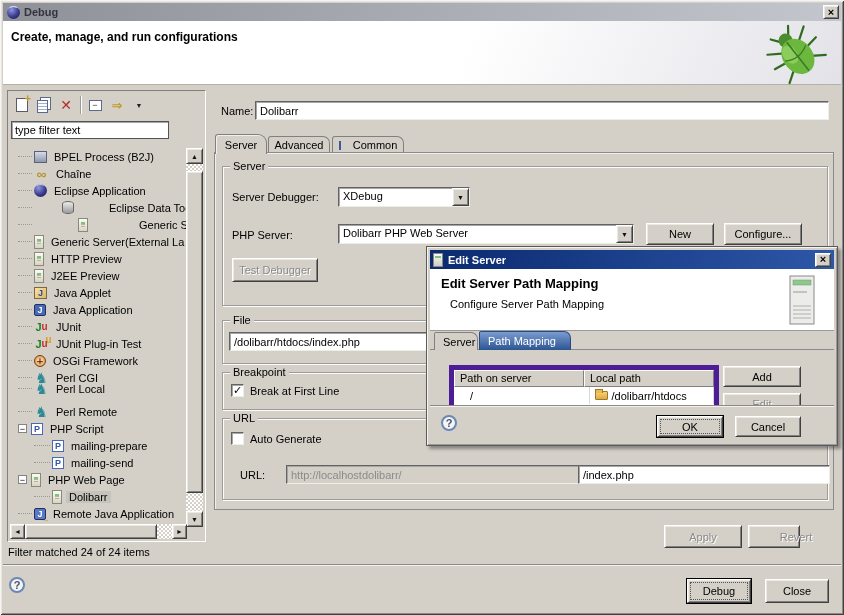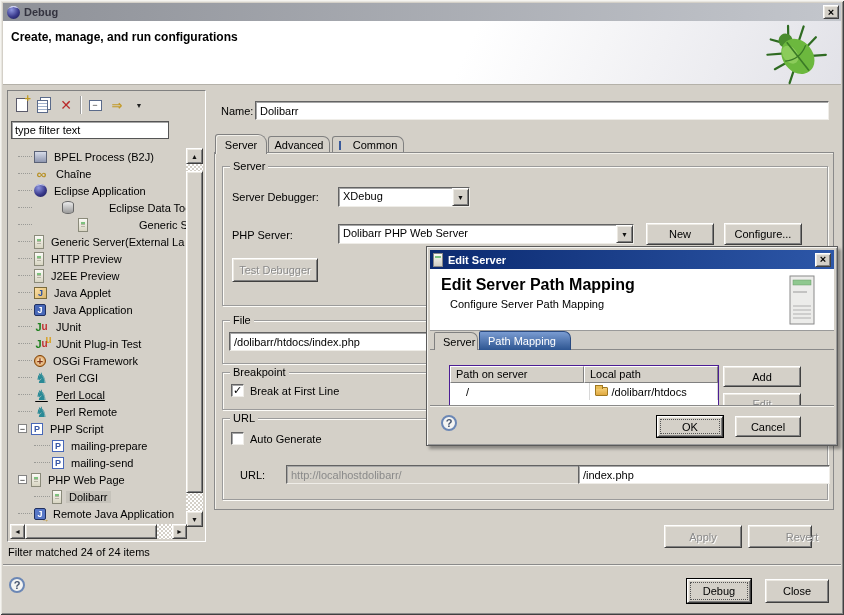--- a/index.html
+++ b/index.html
@@ -125,27 +125,27 @@
   .dlg{position:absolute;left:426px;top:246px;width:412px;height:200px;background:#d4d0c8;z-index:10;
       border:1px solid #5a5a5a;box-shadow:inset 1px 1px 0 #f5f4f0,inset -1px -1px 0 #9a9a9a,3px 3px 3px rgba(0,0,0,.35);}
   .dtitle{position:absolute;left:3px;top:3px;right:3px;height:19px;display:flex;align-items:center;padding:0 3px;
       background:linear-gradient(to right,#0b2a70,#2d57a8);color:#fff;font-weight:bold;}
   .dtower{width:10px;height:14px;border:1px solid #888;background:linear-gradient(#fbfbf6,#cfcdc2);margin-right:5px;position:relative;}
   .dtower::before{content:"";position:absolute;left:1px;right:1px;top:2px;height:2px;background:#7ec27e;}
   .dclose{margin-left:auto;width:16px;height:14px;background:#d4d0c8;color:#000;border:1px solid;
       border-color:#fff #404040 #404040 #fff;box-shadow:inset 1px 1px 0 #ece9e2,inset -1px -1px 0 #808080;
       display:flex;align-items:center;justify-content:center;font-weight:bold;font-size:11px;line-height:1;}
   .dheader{position:absolute;left:3px;top:22px;right:3px;height:62px;background:#fff;border-bottom:1px solid #9a9a9a;}
-  .dheading{position:absolute;left:11px;top:7px;font-size:16px;font-weight:bold;}
+  .dheading{position:absolute;left:11px;top:7px;font-size:13px;font-weight:bold;}
   .dsub{position:absolute;left:20px;top:29px;}
   .dtab{position:absolute;height:18px;top:85px;background:#d4d0c8;border:1px solid #808080;border-bottom:none;
       border-radius:2px 7px 0 0;display:flex;align-items:center;padding:0 8px;z-index:2;}
   .dtab.sel{background:linear-gradient(#7a9cd2,#2d5591);color:#fff;border-color:#2a4a80;top:84px;height:19px;}
   .dtabline{position:absolute;left:3px;right:3px;top:102px;border-top:1px solid #8a8a8a;}
-  .ptable{position:absolute;left:22px;top:118px;width:270px;background:#fff;border:1px solid #4c1d95;}
+  .ptable{position:absolute;left:22px;top:118px;width:270px;background:#fff;border:5px solid #4c1d95;}
   .phead{display:flex;height:17px;}
   .phc{flex:1;background:#d4d0c8;border:1px solid;border-color:#fff #808080 #808080 #fff;padding:1px 5px;white-space:nowrap;overflow:hidden;}
   .prow{display:flex;height:17px;background:#fff;}
   .pc{flex:1;padding:1px 5px;display:flex;align-items:center;gap:4px;border-right:1px solid #d8d8d8;white-space:nowrap;overflow:hidden;}
   .pc.first{padding-left:16px;}
   .folder{width:13px;height:9px;background:linear-gradient(#f6d079,#e0a940);border:1px solid #a07820;border-radius:1px;position:relative;flex:none;}
   .folder::before{content:"";position:absolute;left:-1px;top:-3px;width:6px;height:3px;background:#e8bc55;border:1px solid #a07820;border-bottom:none;}
   .dstrip{position:absolute;left:3px;right:3px;top:158px;height:39px;background:#d4d0c8;border-top:1px solid #8a8a8a;
       box-shadow:inset 0 1px 0 #f4f2ec;z-index:4;}
   .footer-line{position:absolute;left:3px;top:564px;right:3px;border-top:1px solid #8a8a8a;box-shadow:0 1px 0 #f4f2ec;}
@@ -273,21 +273,21 @@
         <div class="tree-row" style="top: 204px;">
           <span class="stub"></span>
           <span class="ti ti-osgi-icon"></span>
           <span class="tlabel">OSGi Framework</span>
         </div>
         <div class="tree-row" style="top: 221px;">
           <span class="stub"></span>
           <span class="ti ti-perl-icon"></span>
           <span class="tlabel">Perl CGI</span>
         </div>
-        <div class="tree-row" style="top: 238px; text-decoration: underline;">
+        <div class="tree-row" style="top: 232px;">
           <span class="stub"></span>
           <span class="ti ti-perl-icon"></span>
           <span class="tlabel">Perl Local</span>
         </div>
         <div class="tree-row" style="top: 255px;">
           <span class="stub"></span>
           <span class="ti ti-perl-icon"></span>
           <span class="tlabel">Perl Remote</span>
         </div>
         <div class="tree-row" style="top: 272px;">
@@ -390,21 +390,21 @@
   </div>
   <span class="cb" style="left:231px;top:432px;"></span>
   <span class="lbl" style="left:250px;top:433px;">Auto Generate</span>
   <span class="lbl" style="left:240px;top:469px;">URL:</span>
   <input class="field ro" style="left: 286px; top: 465px; width: 330px; height: 19px;" value="http://localhostdolibarr/">
   <input class="field" style="left: 578px; top: 465px; width: 252px; height: 19px;" value="/index.php">
 
   <div class="btn disabled" style="left:664px;top:525px;width:78px;height:23px;">
       <span>Apply</span>
     </div>
-  <div class="btn disabled" style="left:748px;top:525px;width:64px;height:23px;padding-left:44px;">
+  <div class="btn disabled" style="left:748px;top:525px;width:52px;height:23px;padding-left:44px;">
       <span>Revert</span>
     </div>
 
   <div class="dlg">
     <div class="dtitle">
       <span class="dtower"></span>
       <span>Edit Server</span>
       <span class="dclose">
           <span>×</span>
         </span>

